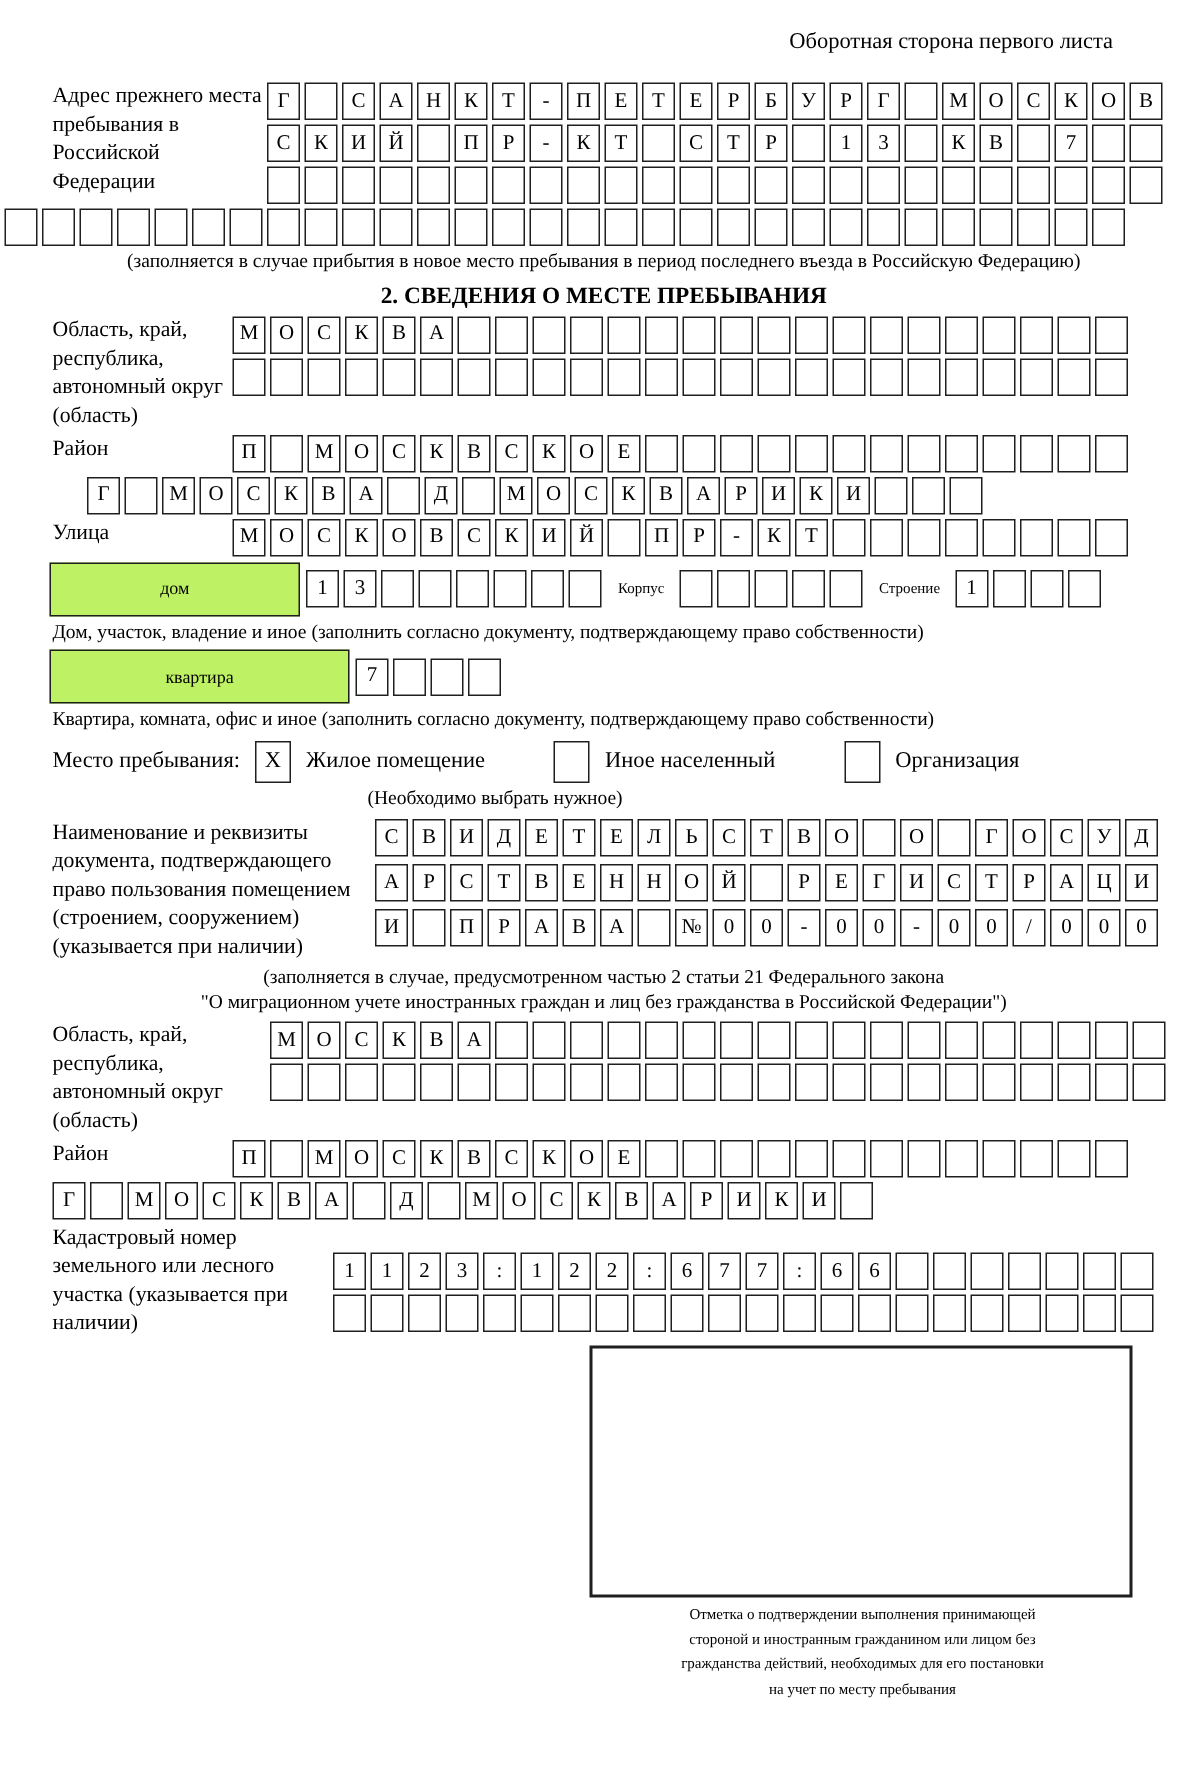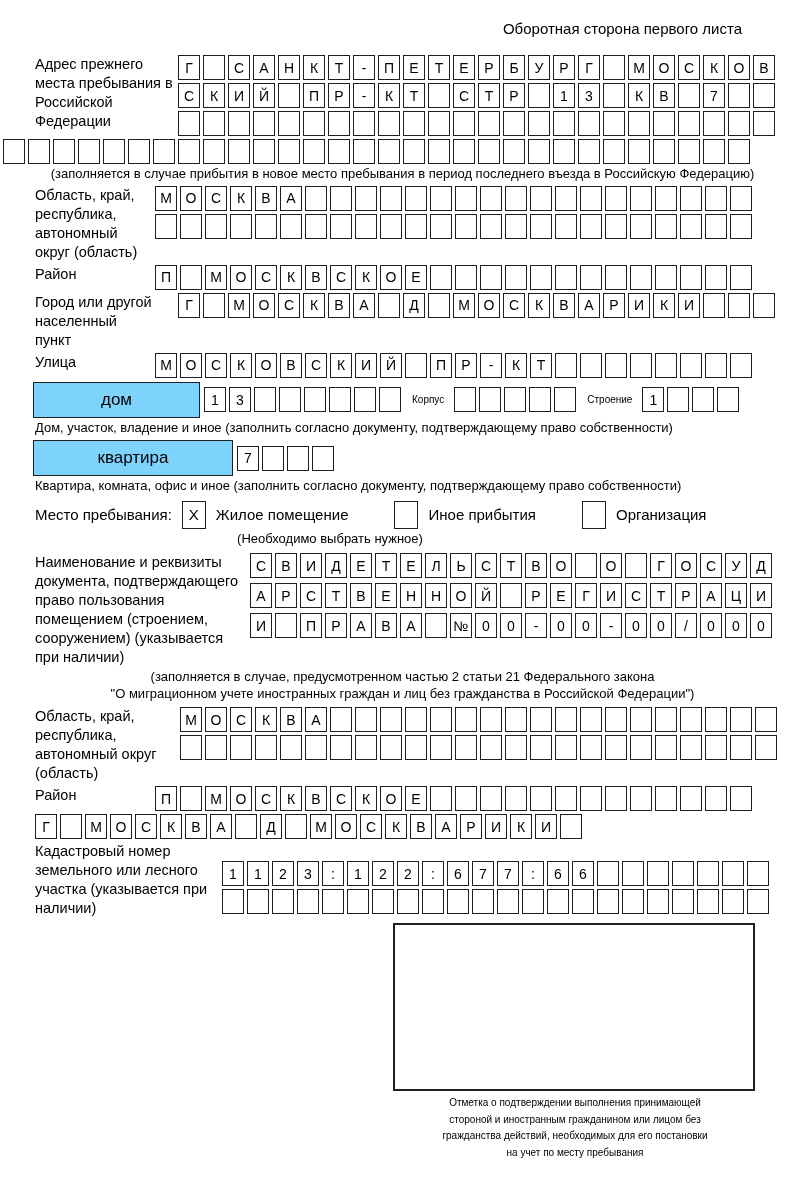--- a/index.html
+++ b/index.html
@@ -1,40 +1,40 @@
 <!DOCTYPE html>
 <html><head>
 <meta charset="utf-8">
 <style>
   html,body{margin:0;padding:0;background:#fff;}
   .page{
     width:800px;height:1180px;box-sizing:border-box;
     padding:20px 30px 0 35px;overflow:hidden;position:relative;
-    font-family:Liberation Sans, sans-serif;color:#000;background:#fff;
+    font-family:Liberation Serif, serif;color:#000;background:#fff;
   }
   .header-note{text-align:right;padding-right:28px;font-size:15px;}
   .title{font-weight:bold;font-size:15.5px;text-align:center;margin:6px 0 4px 0;width:735px;}
   .subtitle{font-weight:bold;font-size:15px;text-align:center;margin:8px 0 2px 0;width:735px;}
   .field{display:flex;align-items:flex-start;margin-top:3px;}
   .label{font-size:14.5px;line-height:19px;flex:none;}
   .w143{width:143px;} .w120{width:120px;} .w145{width:145px;}
   .w190{width:190px;} .w187{width:187px;} .w215{width:215px;}
   .rows{display:flex;flex-direction:column;gap:3px;}
   .cells{display:flex;}
   .cell{
     width:22px;height:25px;box-sizing:border-box;border:1.5px solid #1f1f1f;
     margin-right:3px;display:flex;align-items:center;justify-content:center;
     font-size:14px;flex:none;background:#fff;
   }
   .fullrow{margin-left:-32px;margin-top:3px;}
   .note{font-size:13px;line-height:16.5px;margin-top:2px;}
   .center{text-align:center;}
   .wnote{width:735px;}
   .inline-row{display:flex;align-items:center;margin-top:4px;}
-  .wide-box{height:36px;box-sizing:border-box;border:1.5px solid #1f1f1f;display:flex;align-items:center;justify-content:center;font-size:17px;flex:none;background:#7dd3fc;}
+  .wide-box{height:36px;box-sizing:border-box;border:1.5px solid #1f1f1f;display:flex;align-items:center;justify-content:center;font-size:12px;flex:none;background:#bef264;}
   .dom-box{width:167px;margin-left:-2px;margin-right:4px;}
   .kv-box{width:200px;margin-left:-2px;margin-right:4px;}
   .mid-label{font-size:10px;margin:0 10px 0 8px;flex:none;}
   .chk-row{display:flex;align-items:center;margin-top:6px;font-size:15px;}
   .chk{width:24px;height:28px;box-sizing:border-box;border:1.5px solid #1f1f1f;display:flex;align-items:center;justify-content:center;font-size:15px;margin:0 10px 0 0;flex:none;background:#fff;}
   .chk-opt{display:flex;align-items:center;margin-right:24px;}
   .chk-opt .opt-label{margin-right:22px;}
   .mesto-label{margin-right:10px;text-align:center;}
   .stamp-box{width:362px;height:168px;box-sizing:border-box;border:2px solid #1f1f1f;margin-left:358px;margin-top:5px;background:#fff;}
   .stamp-caption{width:420px;margin-left:330px;font-size:10px;line-height:16.5px;text-align:center;margin-top:4px;}
@@ -156,20 +156,21 @@
       <div class="cell"></div>
       <div class="cell"></div>
       <div class="cell"></div>
       <div class="cell"></div>
       <div class="cell"></div>
       <div class="cell"></div>
       <div class="cell"></div>
     </div>
   <div class="note center wnote">(заполняется в случае прибытия в новое место пребывания в период последнего въезда в Российскую Федерацию)</div>
 
+  <div class="title">2. СВЕДЕНИЯ О МЕСТЕ ПРЕБЫВАНИЯ</div>
 
   <div class="field">
     <div class="label w120">Область, край, республика, автономный округ (область)</div>
     <div class="rows">
       <div class="cells">
           <div class="cell">М</div>
           <div class="cell">О</div>
           <div class="cell">С</div>
           <div class="cell">К</div>
           <div class="cell">В</div>
@@ -248,21 +249,20 @@
           <div class="cell"></div>
           <div class="cell"></div>
           <div class="cell"></div>
           <div class="cell"></div>
           <div class="cell"></div>
         </div>
     </div>
   </div>
 
   <div class="field">
-    <div class="label w120">Город или другой населенный пункт</div>
     <div class="rows" style="margin-left:23px;">
       <div class="cells">
           <div class="cell">Г</div>
           <div class="cell"></div>
           <div class="cell">М</div>
           <div class="cell">О</div>
           <div class="cell">С</div>
           <div class="cell">К</div>
           <div class="cell">В</div>
           <div class="cell">А</div>
@@ -360,21 +360,21 @@
   <div class="note">Квартира, комната, офис и иное (заполнить согласно документу, подтверждающему право собственности)</div>
 
   <div class="chk-row">
     <span class="mesto-label">Место пребывания:</span>
     <span class="chk-opt">
       <span class="chk">X</span>
       <span class="opt-label">Жилое помещение</span>
     </span>
     <span class="chk-opt">
       <span class="chk"></span>
-      <span class="opt-label">Иное прибытия</span>
+      <span class="opt-label">Иное населенный</span>
     </span>
     <span class="chk-opt">
       <span class="chk"></span>
       <span class="opt-label">Организация</span>
     </span>
   </div>
   <div class="note center" style="width:590px;">(Необходимо выбрать нужное)</div>
 
   <div class="field" style="margin-top:6px;">
     <div class="label w215">Наименование и реквизиты документа, подтверждающего право пользования помещением (строением, сооружением) (указывается при наличии)</div>

